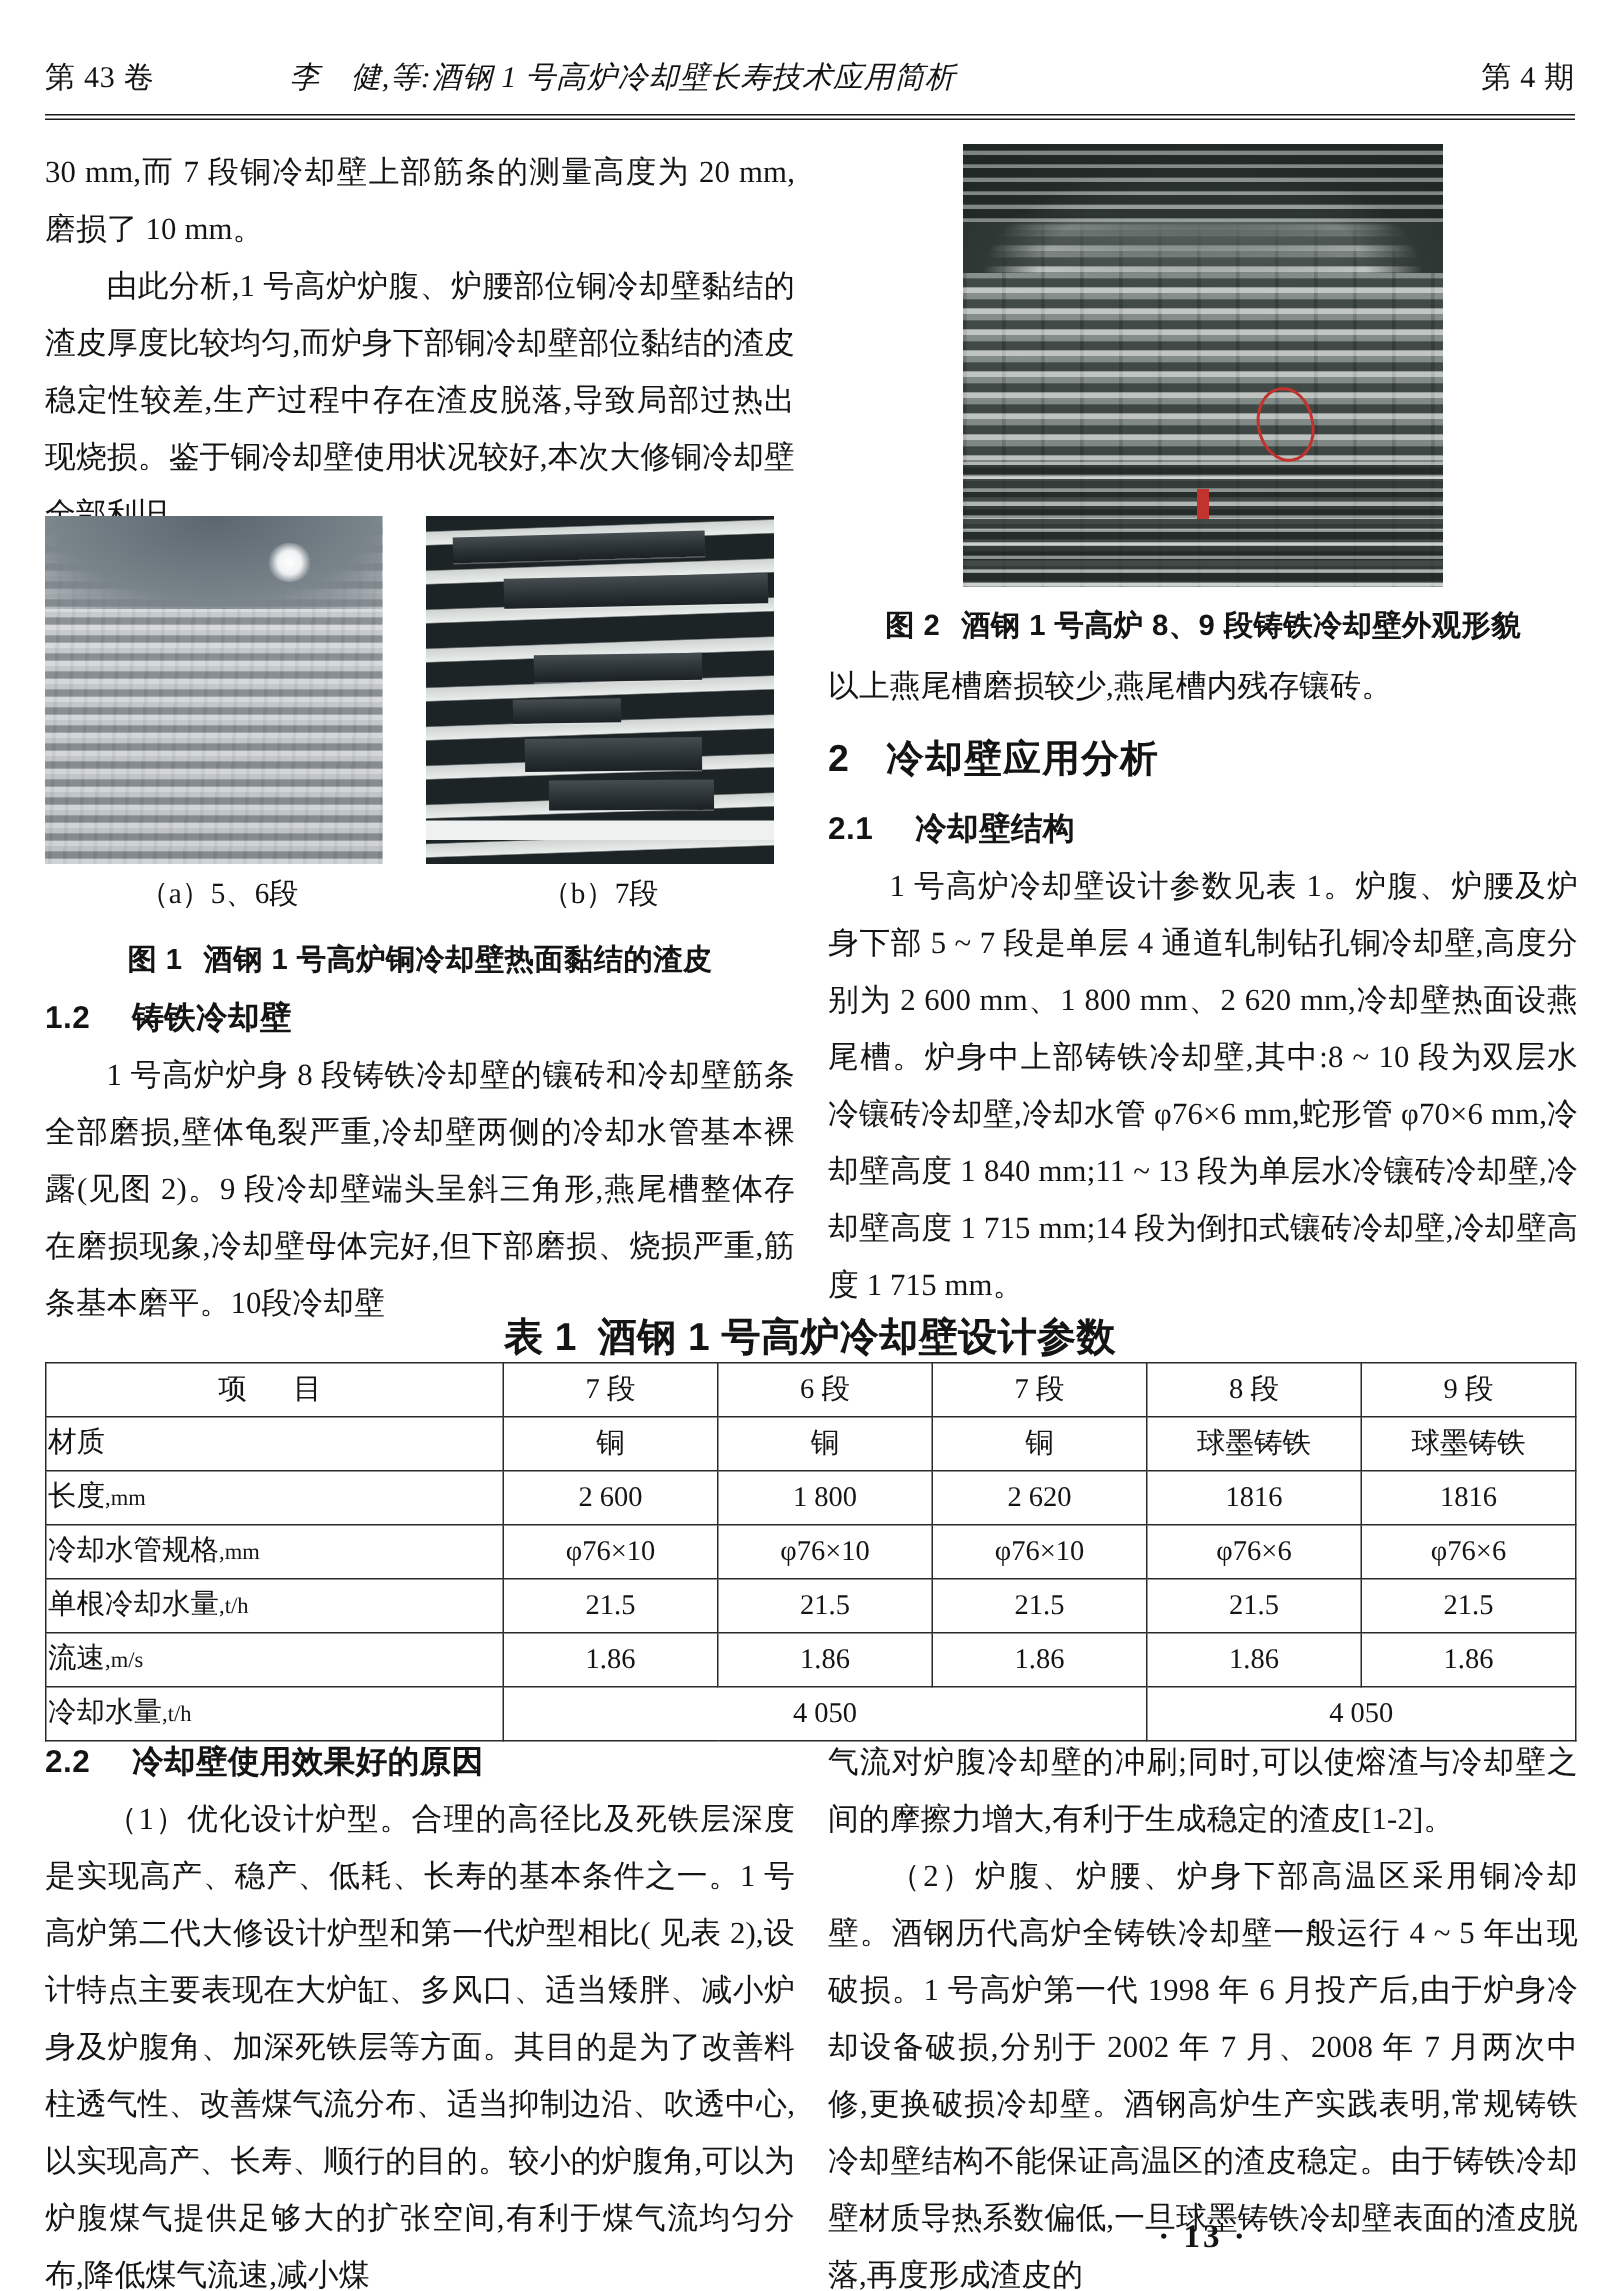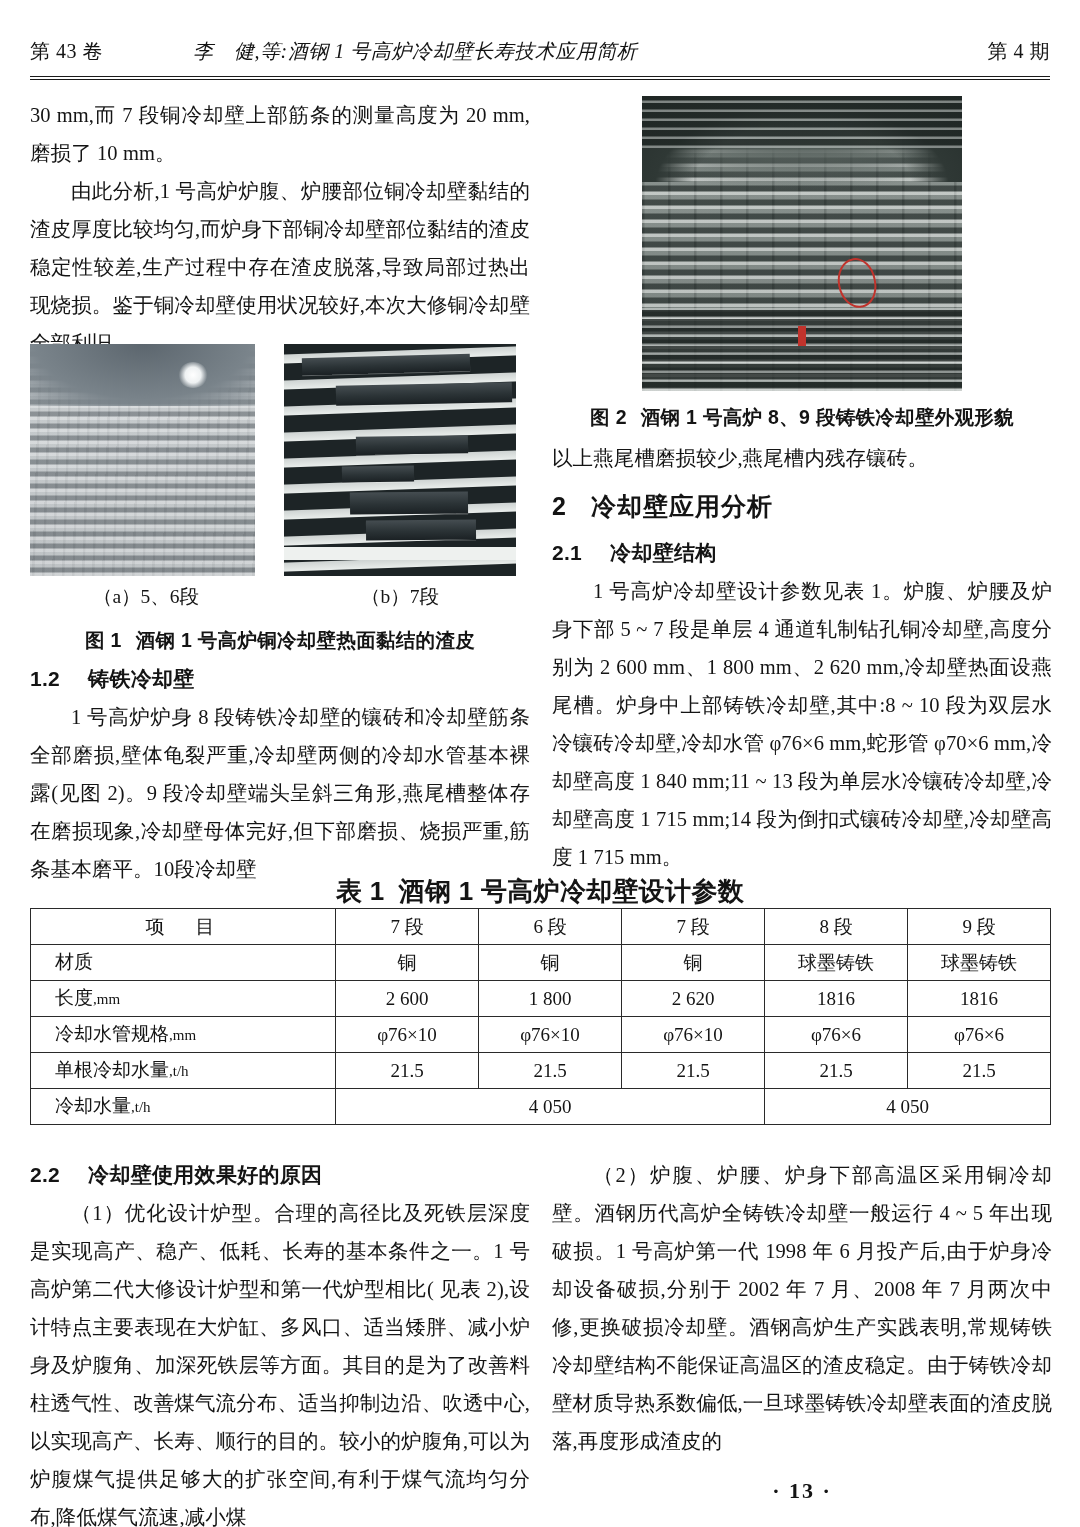--- a/index.html
+++ b/index.html
@@ -252,21 +252,21 @@
     table-layout: fixed;
   }
   table.params td {
     border: 1px solid #2a2a2a;
     height: 36px;
     padding: 0 10px;
     text-align: center;
     white-space: nowrap;
     line-height: 34px;
   }
-  table.params td.item { text-align: left; padding-left: 24px; }
+  table.params td.item { text-align: left; padding-left: 1px; }
   table.params tr.headrow td { text-align: center; }
   table.params td.item-head { text-align: center; letter-spacing: 6px; }
   table.params .unit { font-size: 15px; }
   .c0 { width: 305px; }
   .c1, .c2, .c3, .c4, .c5 { width: 143px; }
 
   
   .folio {
     position: absolute;
     left: 552px; top: 1478px;
@@ -412,35 +412,44 @@
 
       <tr>
         <td class="item"><span>单根冷却水量</span><span class="unit">,t/h</span></td>
         <td>21.5</td>
         <td>21.5</td>
         <td>21.5</td>
         <td>21.5</td>
         <td>21.5</td>
       </tr>
 
+      <tr>
+        <td class="item"><span>流速</span><span class="unit">,m/s</span></td>
+        <td>1.86</td>
+        <td>1.86</td>
+        <td>1.86</td>
+        <td>1.86</td>
+        <td>1.86</td>
+      </tr>
 
       <tr>
         <td class="item"><span>冷却水量</span><span class="unit">,t/h</span></td>
         <td colspan="3">4 050</td>
         <td colspan="2">4 050</td>
       </tr>
     </tbody>
   </table>
 
   <div class="col col-left" style="top:1156px;">
     <h3 class="section">
       <span class="num">2.2</span><span>冷却壁使用效果好的原因</span>
     </h3>
     <p class="body indent">（1）优化设计炉型。合理的高径比及死铁层深度是实现高产、稳产、低耗、长寿的基本条件之一。1 号高炉第二代大修设计炉型和第一代炉型相比( 见表 2),设计特点主要表现在大炉缸、多风口、适当矮胖、减小炉身及炉腹角、加深死铁层等方面。其目的是为了改善料柱透气性、改善煤气流分布、适当抑制边沿、吹透中心,以实现高产、长寿、顺行的目的。较小的炉腹角,可以为炉腹煤气提供足够大的扩张空间,有利于煤气流均匀分布,降低煤气流速,减小煤</p>
   </div>
 
   <div class="col col-right" style="top:1156px;">
+    <p class="body"><span>气流对炉腹冷却壁的冲刷;同时,可以使熔渣与冷却壁之间的摩擦力增大,有利于生成稳定的渣皮[1-2]。</span></p>
     <p class="body indent">（2）炉腹、炉腰、炉身下部高温区采用铜冷却壁。酒钢历代高炉全铸铁冷却壁一般运行 4 ~ 5 年出现破损。1 号高炉第一代 1998 年 6 月投产后,由于炉身冷却设备破损,分别于 2002 年 7 月、2008 年 7 月两次中修,更换破损冷却壁。酒钢高炉生产实践表明,常规铸铁冷却壁结构不能保证高温区的渣皮稳定。由于铸铁冷却壁材质导热系数偏低,一旦球墨铸铁冷却壁表面的渣皮脱落,再度形成渣皮的</p>
   </div>
 
   <div class="folio">· 13 ·</div>
 
 </div>
 
 </body></html>

